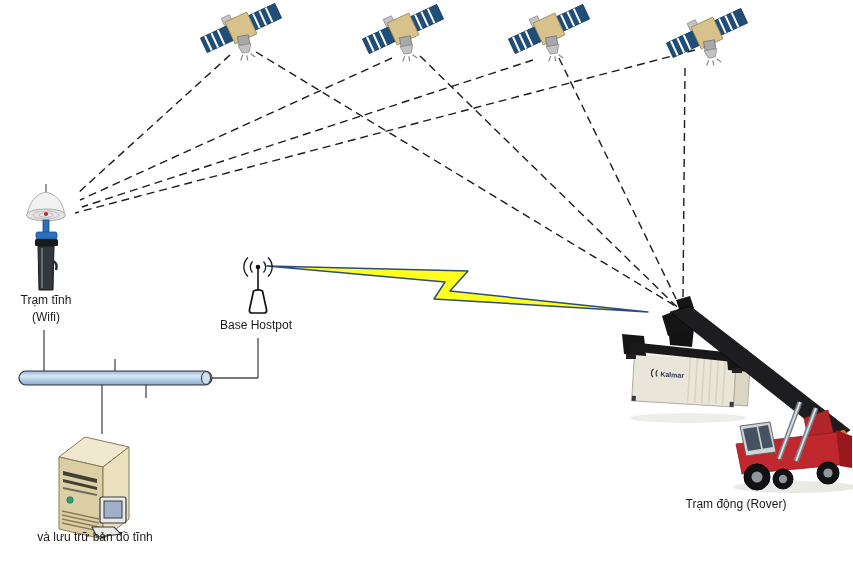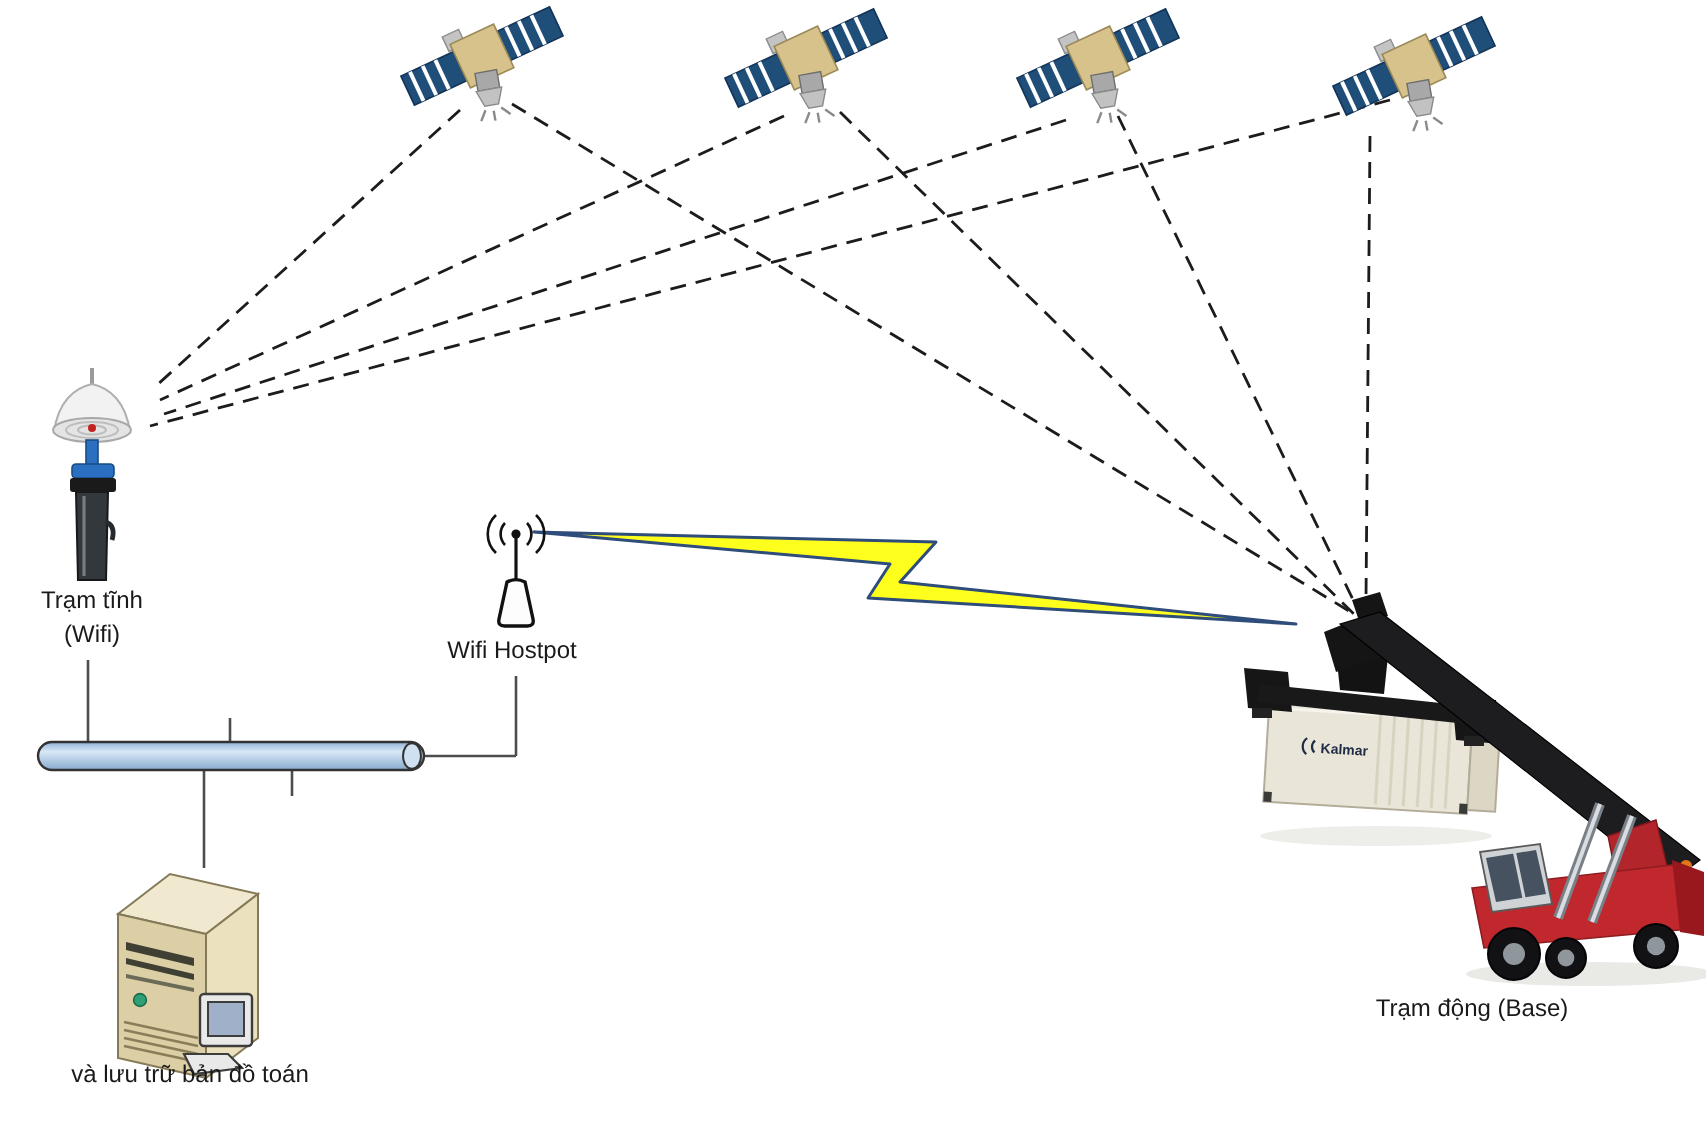--- a/index.html
+++ b/index.html
@@ -182,20 +182,20 @@
     <circle cx="828" cy="473" r="11" fill="#121215" stroke="#050507" stroke-width="1"></circle>
     <circle cx="828" cy="473" r="4.6" fill="#8f969c"></circle>
   </g>
 </svg>
 
   <div class="label" style="left:46px;top:292px;">
     <div>Trạm tĩnh</div>
     <div>(Wifi)</div>
   </div>
 
-  <div class="label" style="left:256px;top:317px;">Wifi Hostpot</div>
-
-  <div class="label" style="left:736px;top:496px;">Trạm động (Base)</div>
+  <div class="label" style="left:256px;top:317px;">Base Hostpot</div>
+
+  <div class="label" style="left:736px;top:496px;">Trạm động (Rover)</div>
 
   <div class="label" style="left:95px;top:529px;">
-    <div>và lưu trữ bản đồ toán</div>
+    <div>và lưu trữ bản đồ tĩnh</div>
   </div>
 </div>
 
 </body></html>

